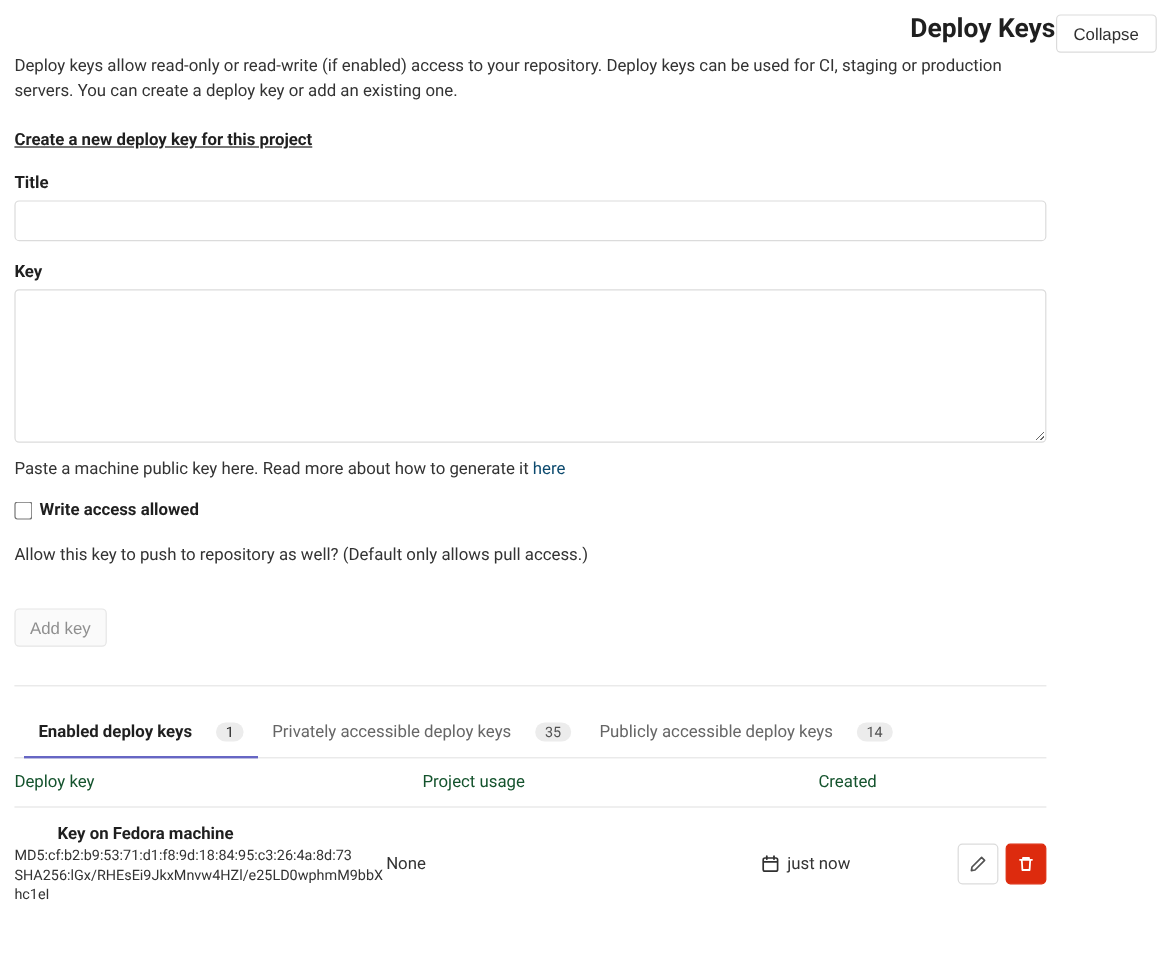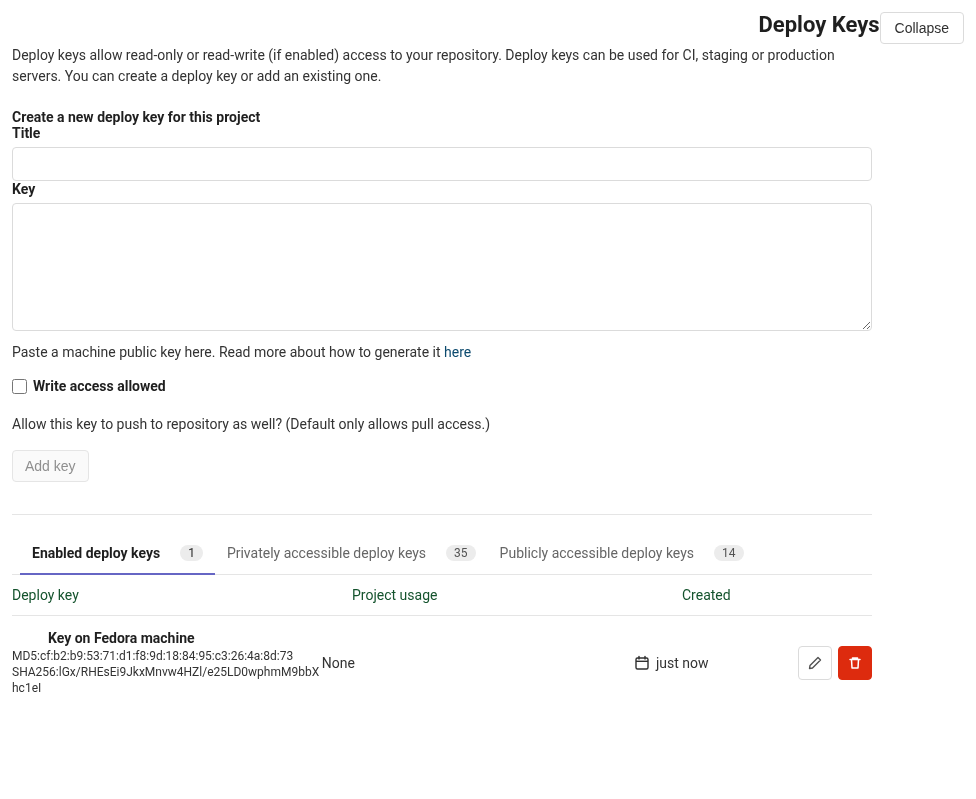--- a/index.html
+++ b/index.html
@@ -37,23 +37,25 @@
     .description {
       color: #333;
       line-height: 1.5;
       margin-bottom: 22px;
       max-width: 850px;
     }
     h2 {
       font-size: 14px;
       font-weight: 700;
       color: #1f1f1f;
-      margin-bottom: 0;
+      margin-bottom: 20px;
+      text-decoration: underline;
     }
     .form-group {
+      margin-bottom: 18px;
       max-width: 860px;
     }
     label.field-label {
       display: block;
       font-weight: 700;
       color: #1f1f1f;
       margin-bottom: 6px;
     }
     input[type="text"].text-input {
       width: 100%;

